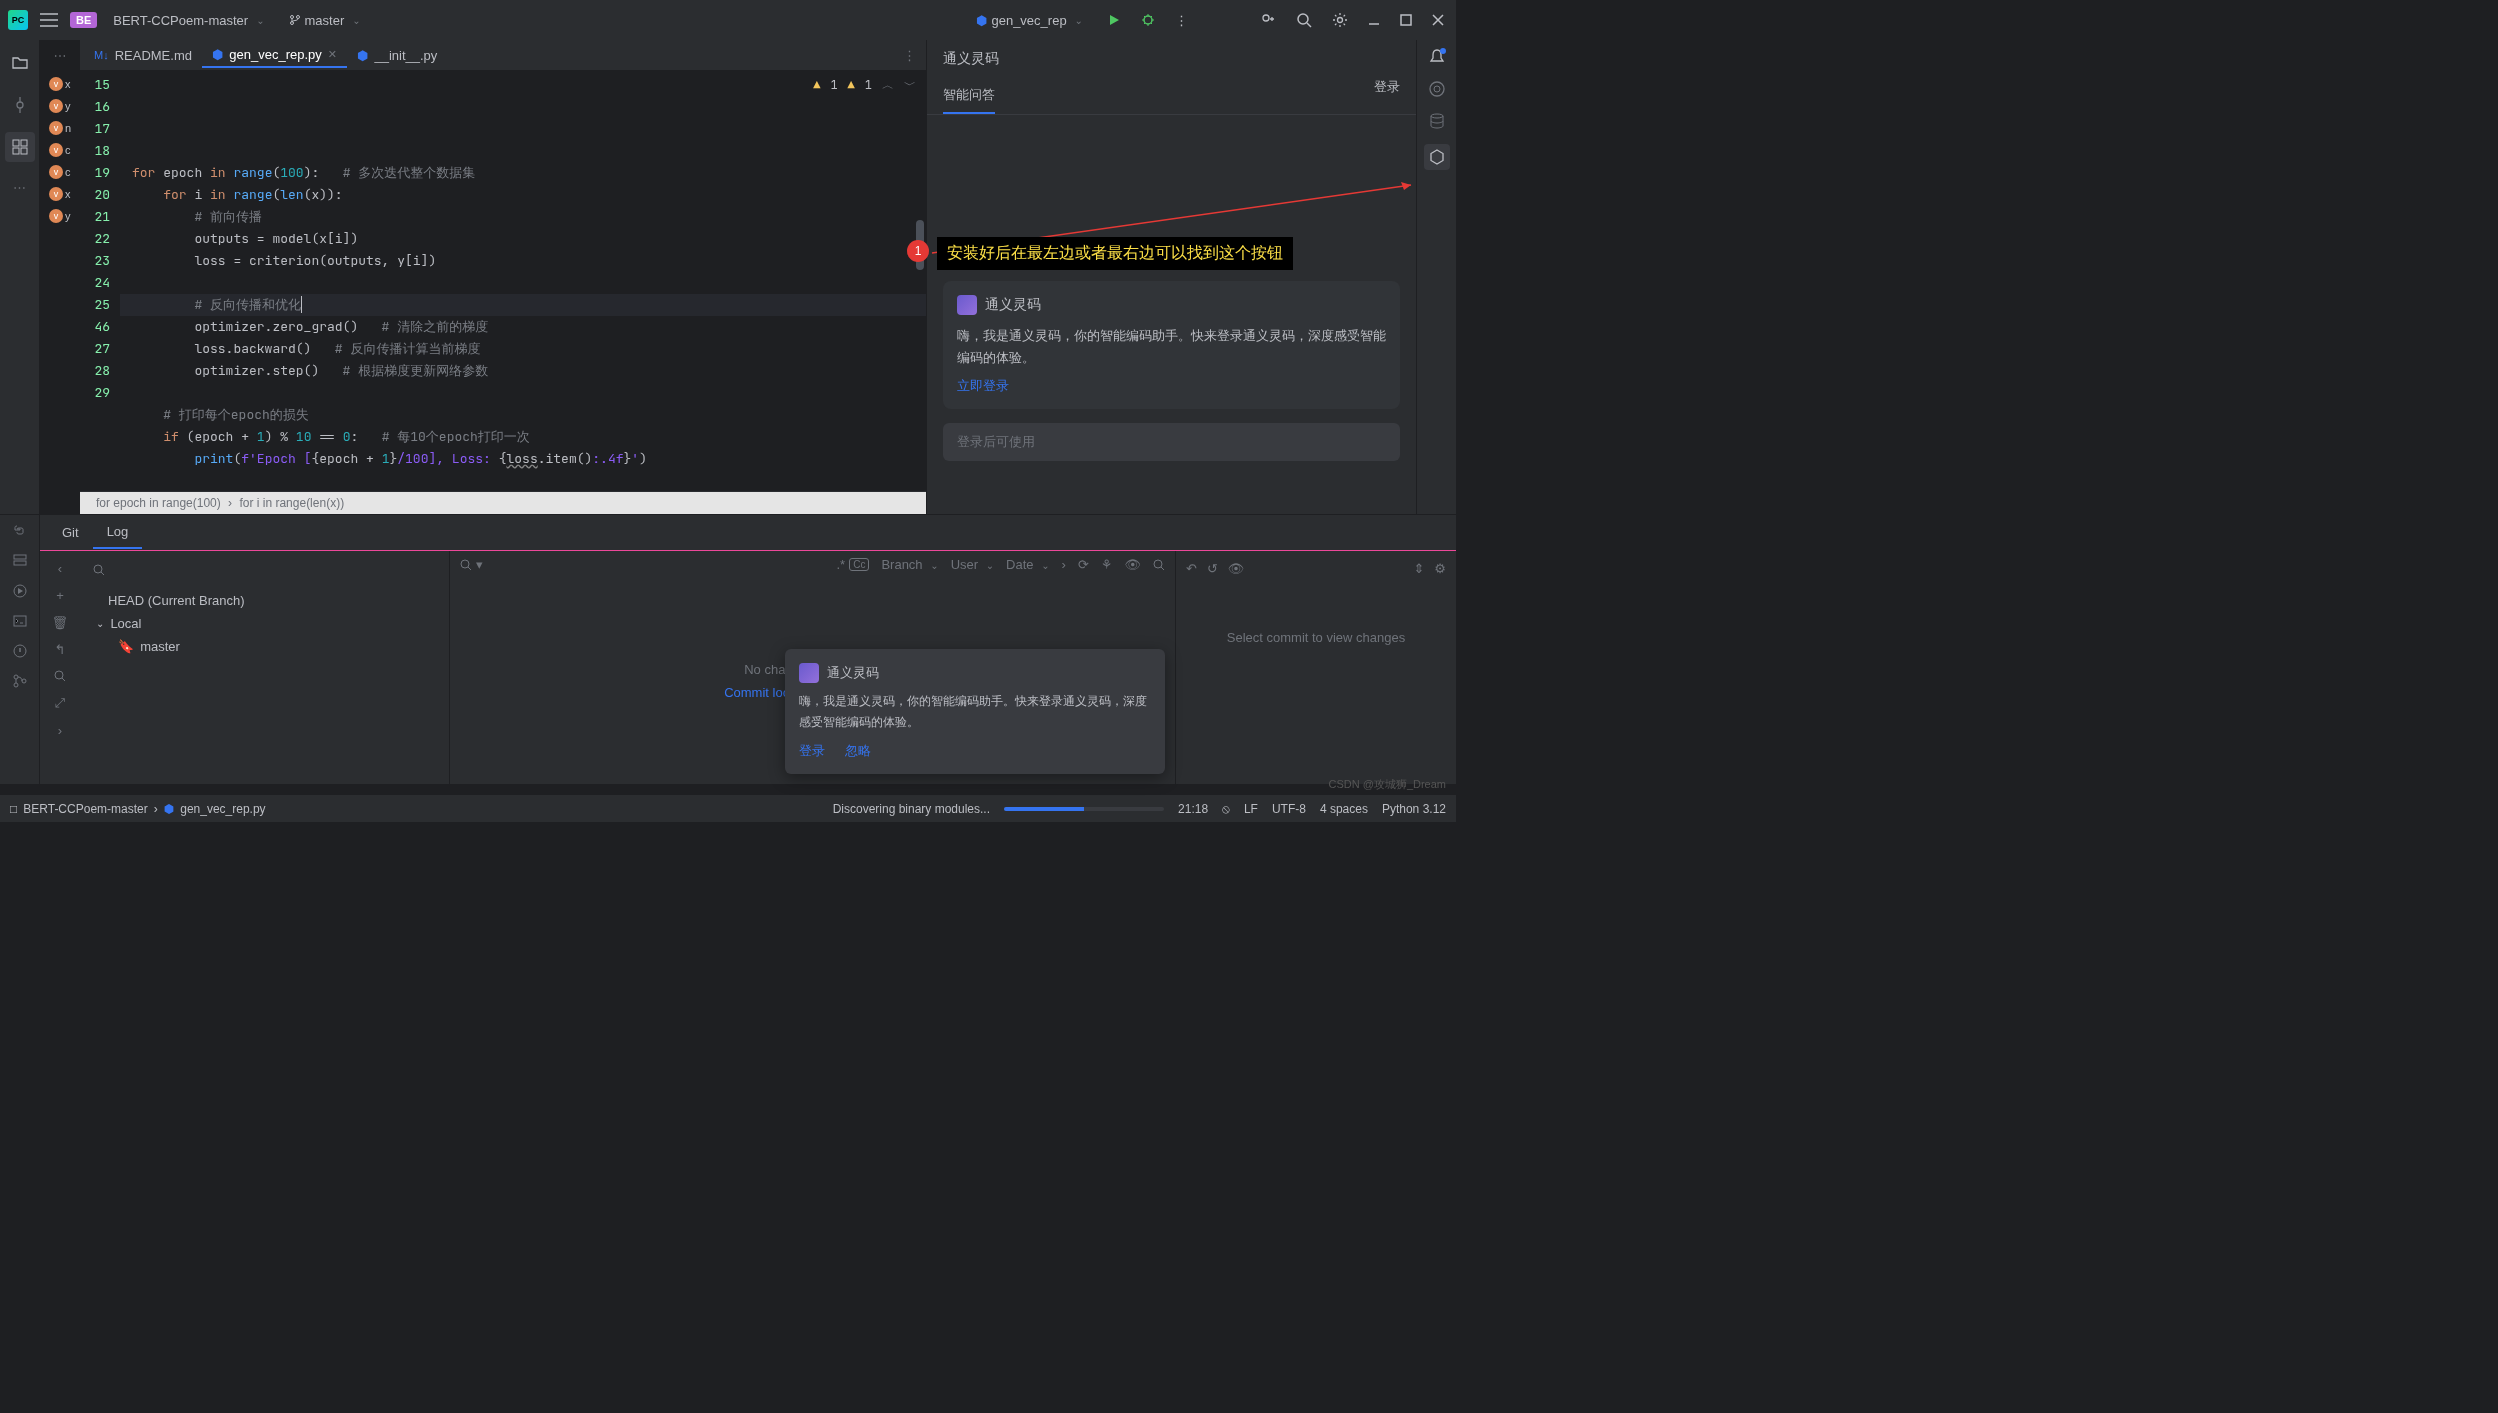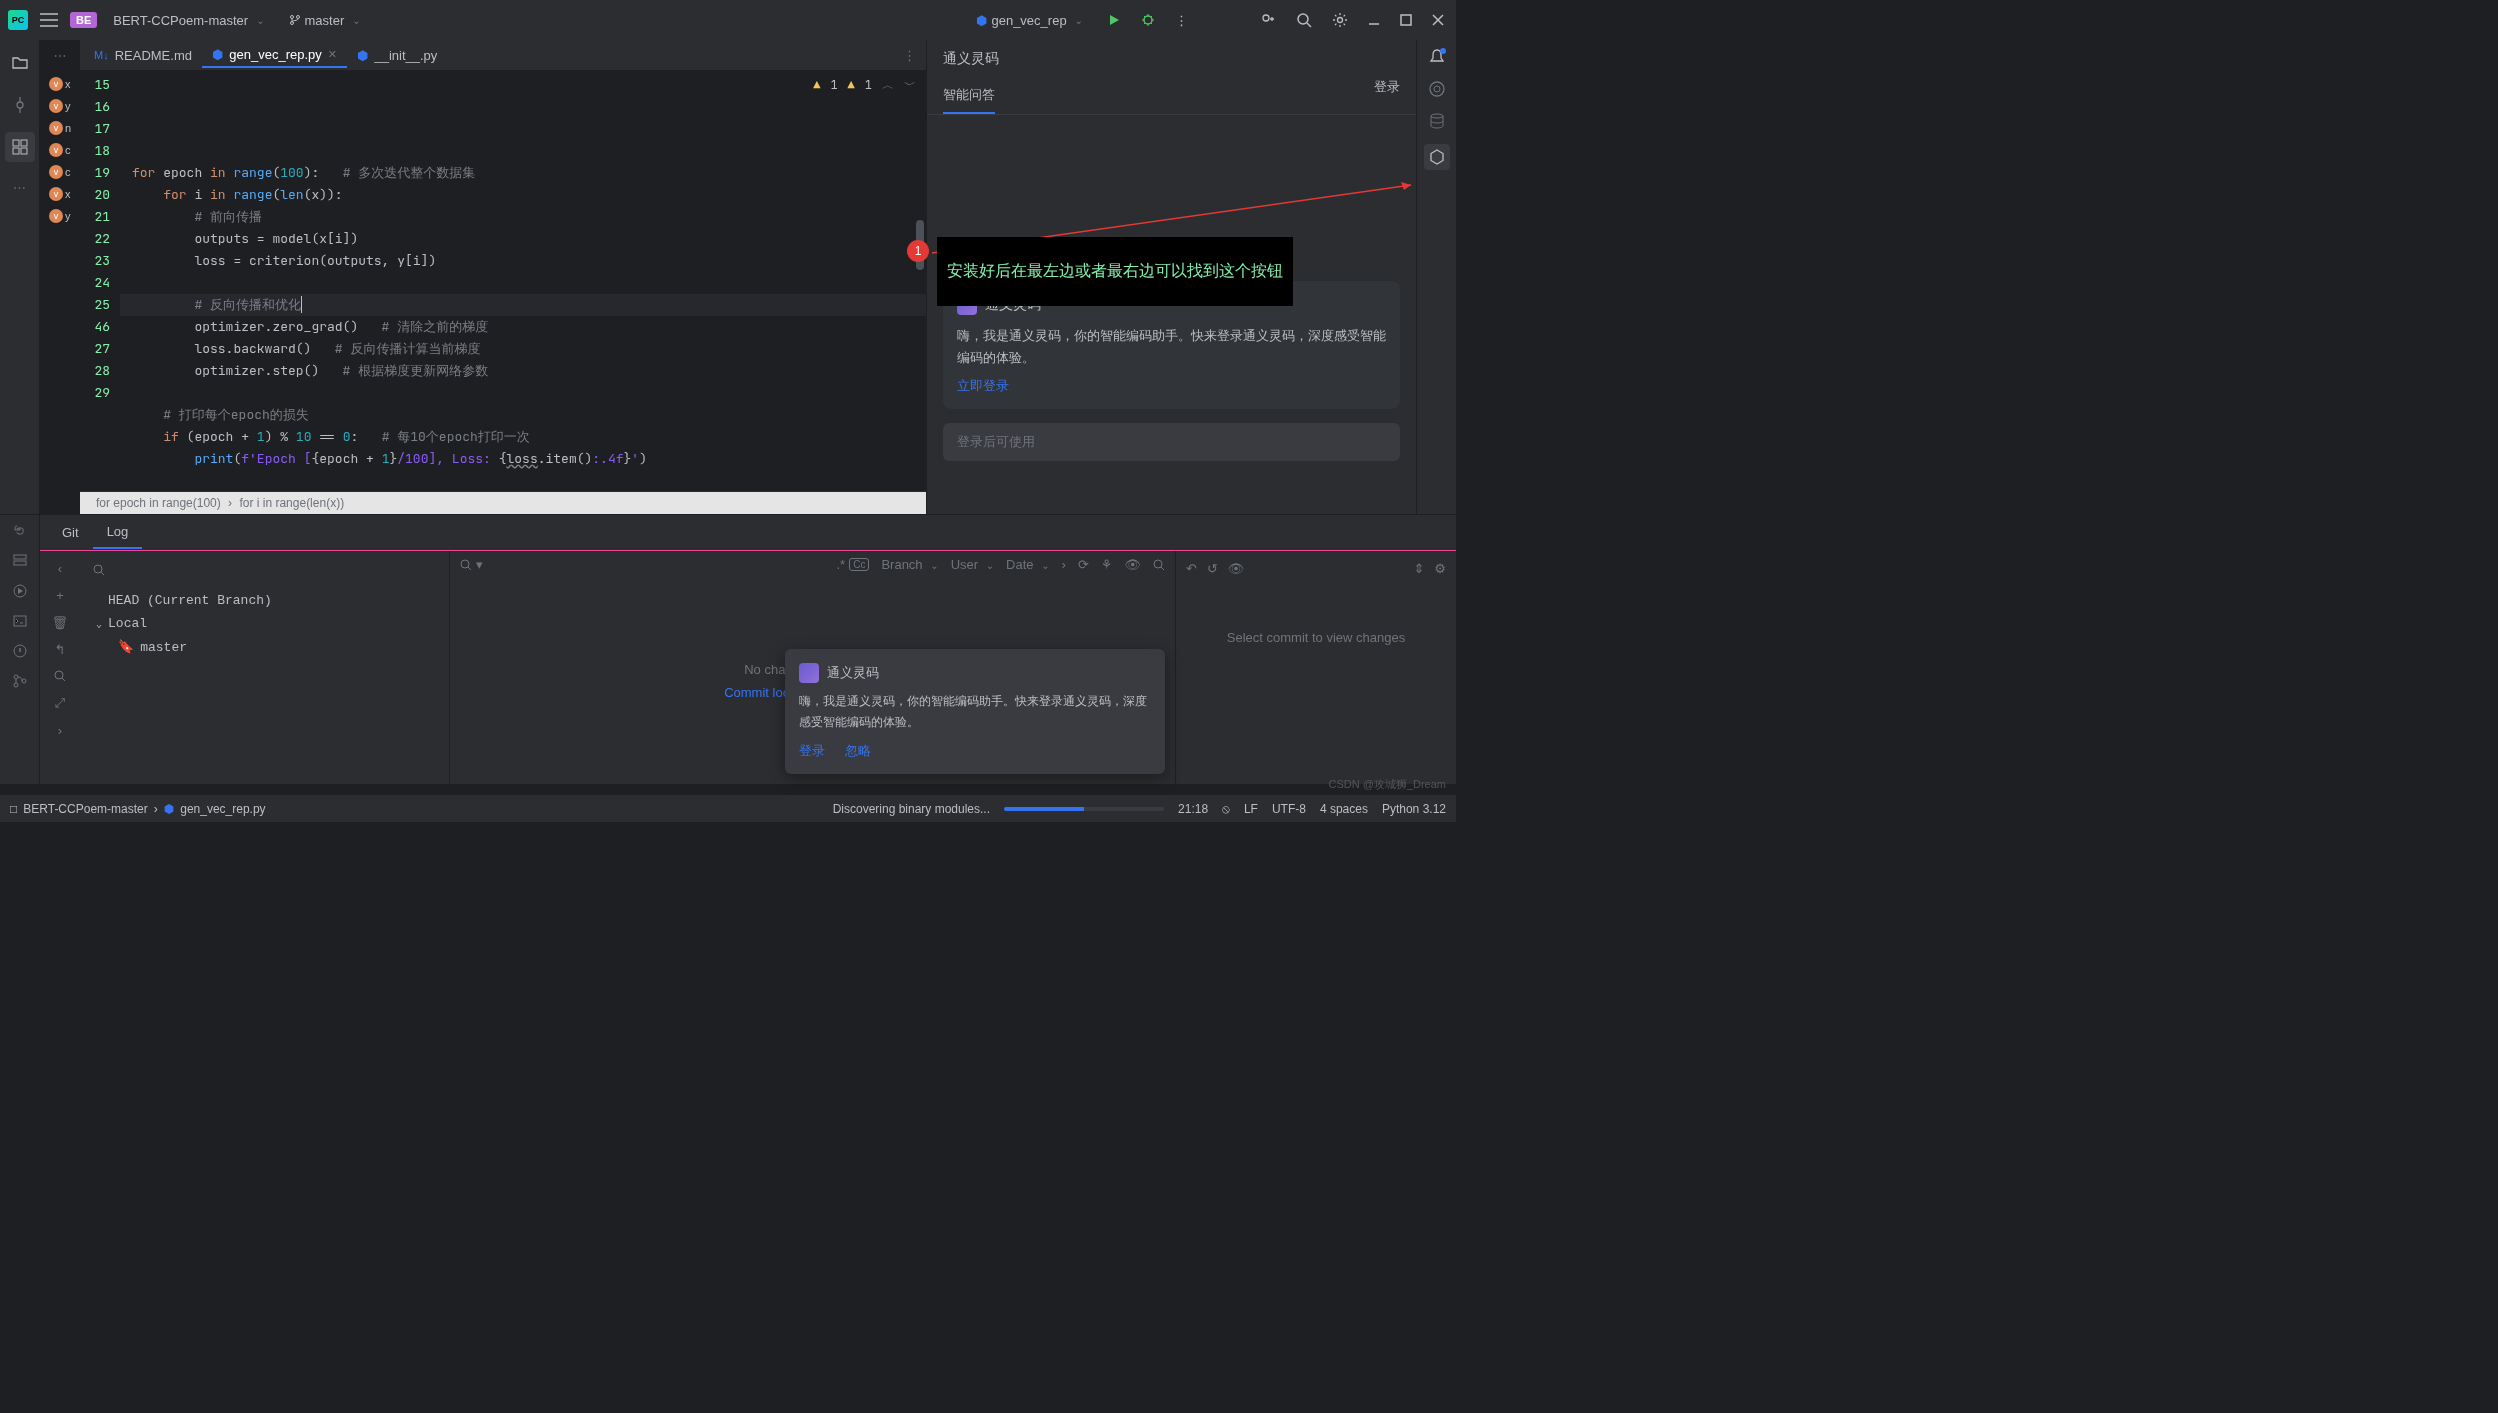--- a/index.html
+++ b/index.html
@@ -67,42 +67,42 @@
 
 .right-panel { width: 490px; background: #2b2d30; border-left: 1px solid #1e1f22; display:flex; flex-direction:column; position:relative;}
 .rp-header { padding: 10px 16px; color: #bcbec4; font-size: 14px;}
 .rp-tabs { display:flex; padding: 0 16px; border-bottom: 1px solid #393b40;}
 .rp-tab { padding: 8px 0; color: #bcbec4; cursor:pointer;}
 .rp-tab.active { border-bottom: 2px solid #3574f0;}
 .rp-login { margin-left:auto; color: #bcbec4;}
 .rp-body { flex:1; padding: 16px; position:relative;}
 .annotation-arrow { position:absolute; top: 60px; left: 0; width: 100%; height: 80px; pointer-events:none;}
 .annotation-badge { position:absolute; left: -20px; top: 125px; width:22px; height:22px; background:#e53935; border-radius:50%; color:#fff; font-size:12px; display:flex;align-items:center;justify-content:center; z-index:5;}
-.annotation-text { position:absolute; left: 10px; top: 122px; background:#000; color:#86efac; padding: 24px 10px; font-size:16px; z-index:4;}
+.annotation-text { position:absolute; left: 10px; top: 122px; background:#000; color:#fde047; padding: 6px 10px; font-size:16px; z-index:4;}
 .tongyi-card { background: #313438; border-radius: 8px; padding: 14px; margin-top: 150px; position:relative; z-index:3;}
 .tongyi-title { display:flex; align-items:center; gap:8px; font-size:14px; margin-bottom:10px;}
 .tongyi-logo { width:20px; height:20px; background: linear-gradient(135deg,#6a5acd,#9370db); border-radius:4px;}
 .tongyi-desc { color: #bcbec4; font-size: 13px; line-height: 1.7;}
 .tongyi-link { color: #3574f0; font-size: 13px; margin-top: 8px; display:inline-block; cursor:pointer;}
 .tongyi-input { margin-top: 14px; background: #393b40; border-radius: 6px; padding: 10px 14px; color: #6f737a;}
 
 .right-rail { width: 40px; background: #2b2d30; display:flex; flex-direction:column; align-items:center; padding-top:8px; gap:14px; border-left:1px solid #1e1f22;}
 .right-rail .rail-icon { position:relative; color:#6f737a; cursor:pointer;}
 .right-rail .rail-icon.highlighted { background:#393b40; padding:4px; border-radius:4px;}
 .notif-dot { width:6px; height:6px; background:#3574f0; border-radius:50%; position:absolute; top:0; right:0;}
 
 .git-panel { height: 270px; background: #2b2d30; border-top: 1px solid #1e1f22; display:flex;}
 .git-left-rail { width:40px; background:#2b2d30; border-right:1px solid #1e1f22; display:flex; flex-direction:column; align-items:center; padding-top:8px; gap:14px;}
 .git-main { flex:1; display:flex; flex-direction:column;}
 .git-tabs { display:flex; padding: 0 8px; height: 36px; align-items:center; border-bottom:1px solid #ec4899;}
 .git-tab { padding: 8px 14px; cursor:pointer; color:#bcbec4;}
 .git-tab.active { border-bottom: 2px solid #3574f0;}
 .git-body { flex:1; display:flex;}
 .git-col1 { width: 40px; display:flex; flex-direction:column; align-items:center; gap:12px; padding-top:10px; color:#6f737a;}
-.git-col2 { width: 370px; border-right:1px solid #1e1f22; padding:8px;font-family:Liberation Mono, monospace;}
+.git-col2 { width: 370px; border-right:1px solid #1e1f22; padding:8px;}
 .git-search { padding: 4px; color:#6f737a;}
 .git-tree { padding: 8px 0;}
 .git-tree-item { padding: 4px 8px; display:flex; gap:6px; align-items:center;}
 .git-tree-item .chev-tree { font-size:10px;}
 .branch-icon { color:#e8bf6a;}
 .git-col3 { flex:1; border-right:1px solid #1e1f22; display:flex; flex-direction:column; position:relative;}
 .git-col3-toolbar { display:flex; align-items:center; padding:6px 10px; gap:12px; color:#6f737a;}
 .git-col3-toolbar .srch { flex:1; display:flex; align-items:center; gap:4px;}
 .git-col3-body { flex:1; display:flex; flex-direction:column; align-items:center; justify-content:center; gap:8px; color:#6f737a;}
 .commit-link { color:#3574f0; cursor:pointer;}

